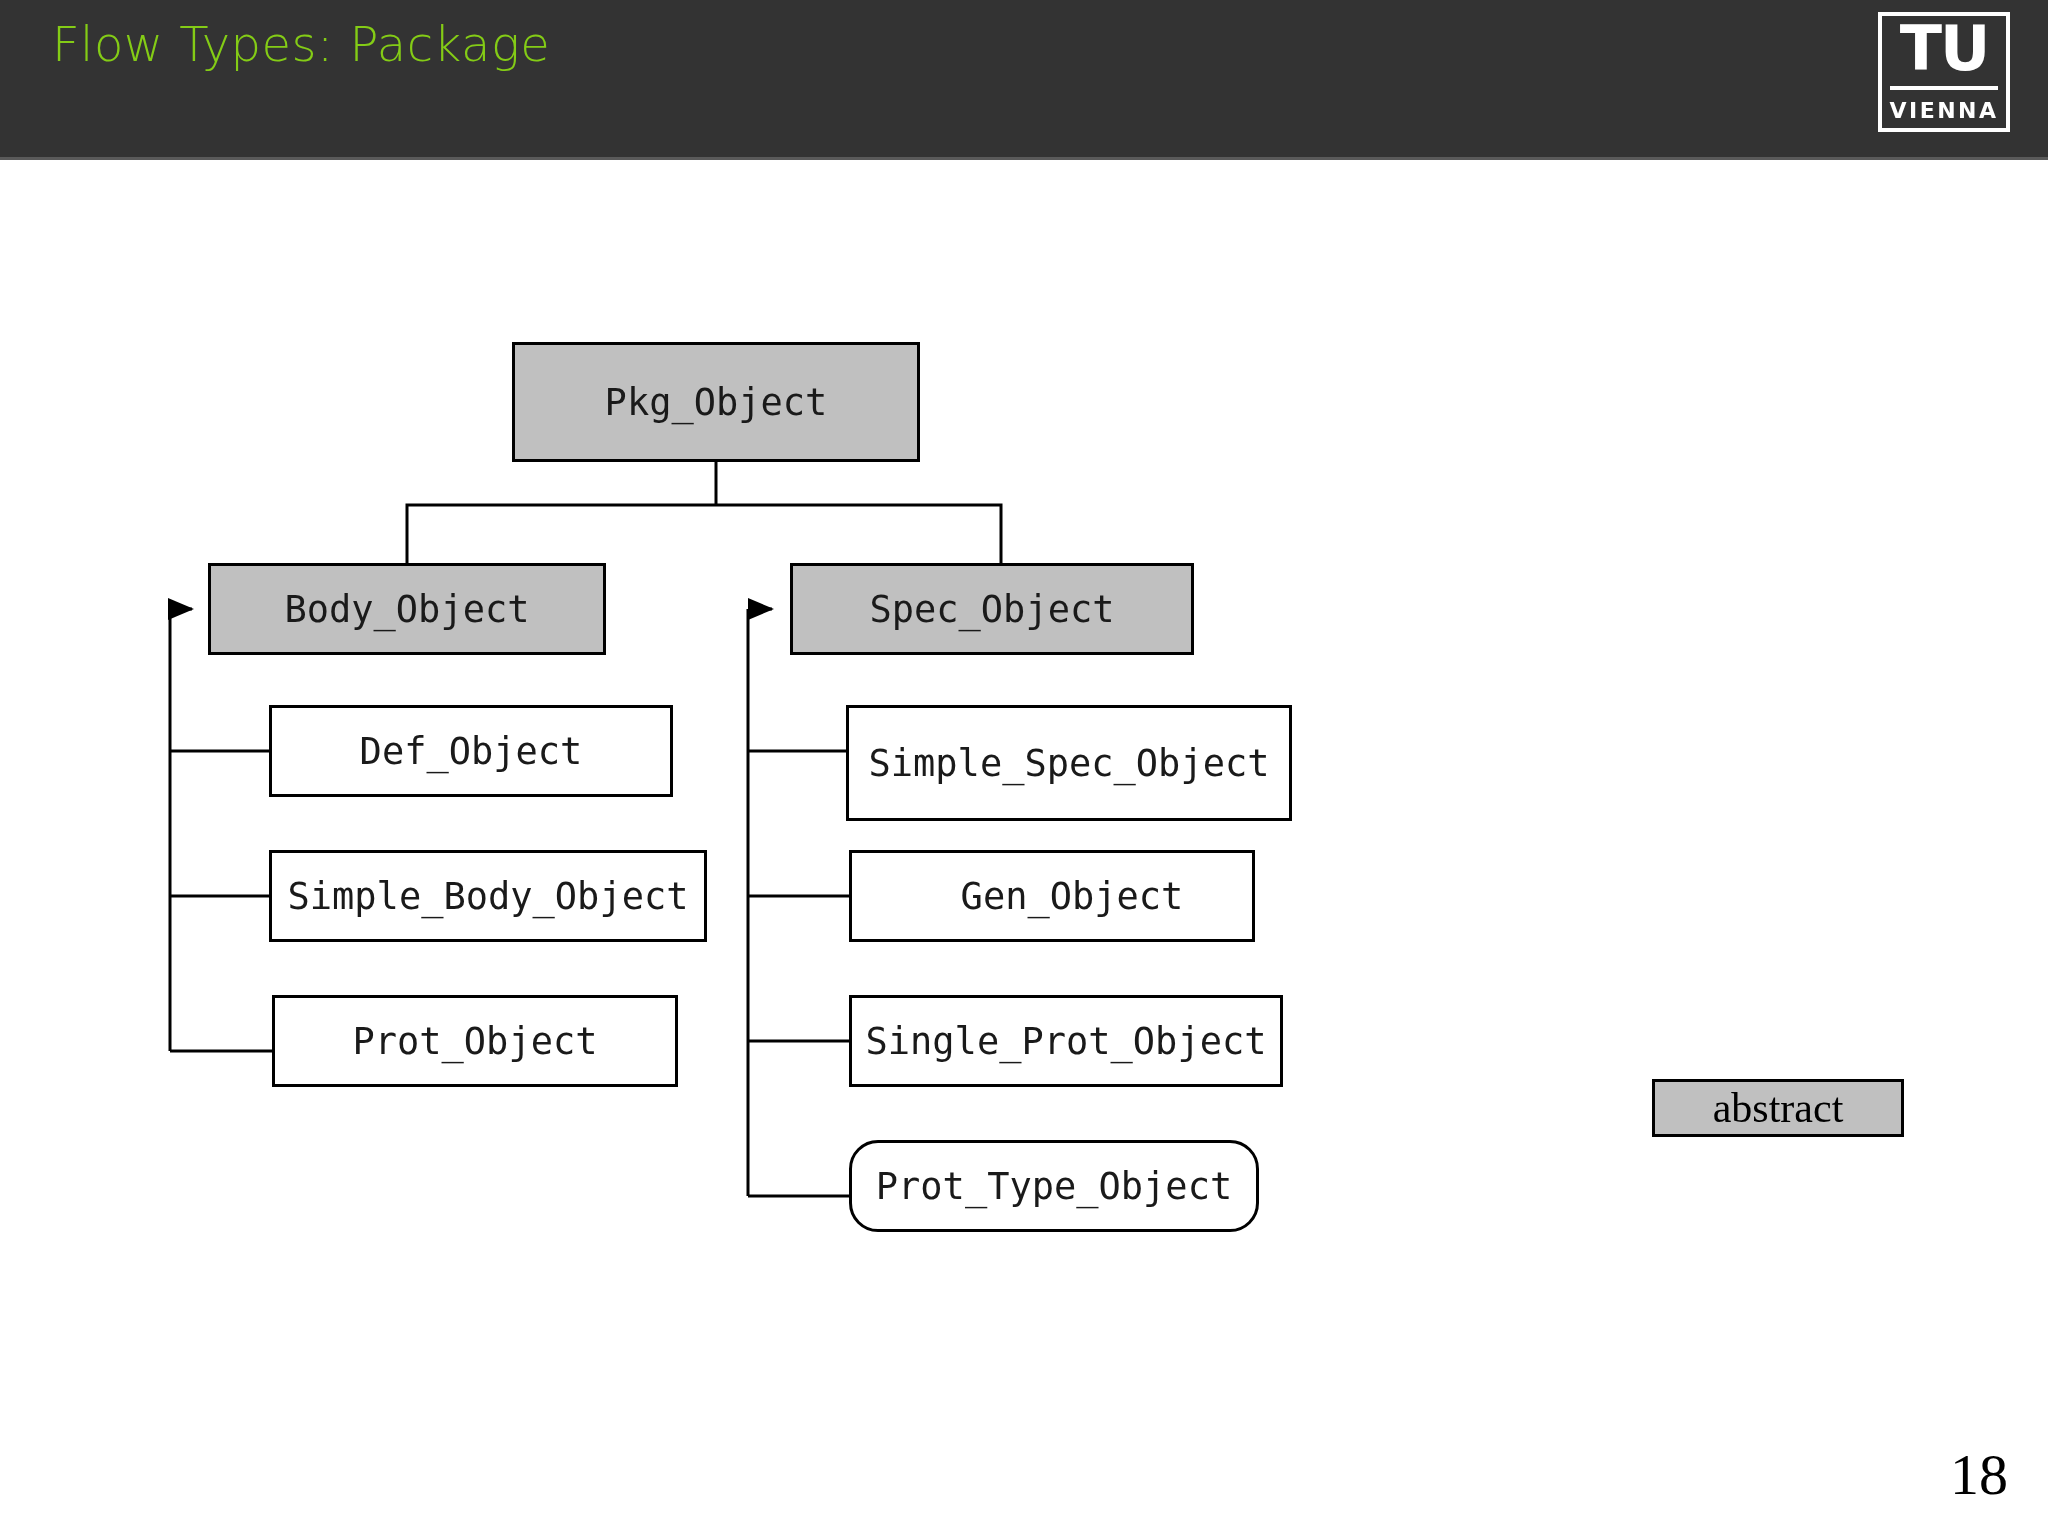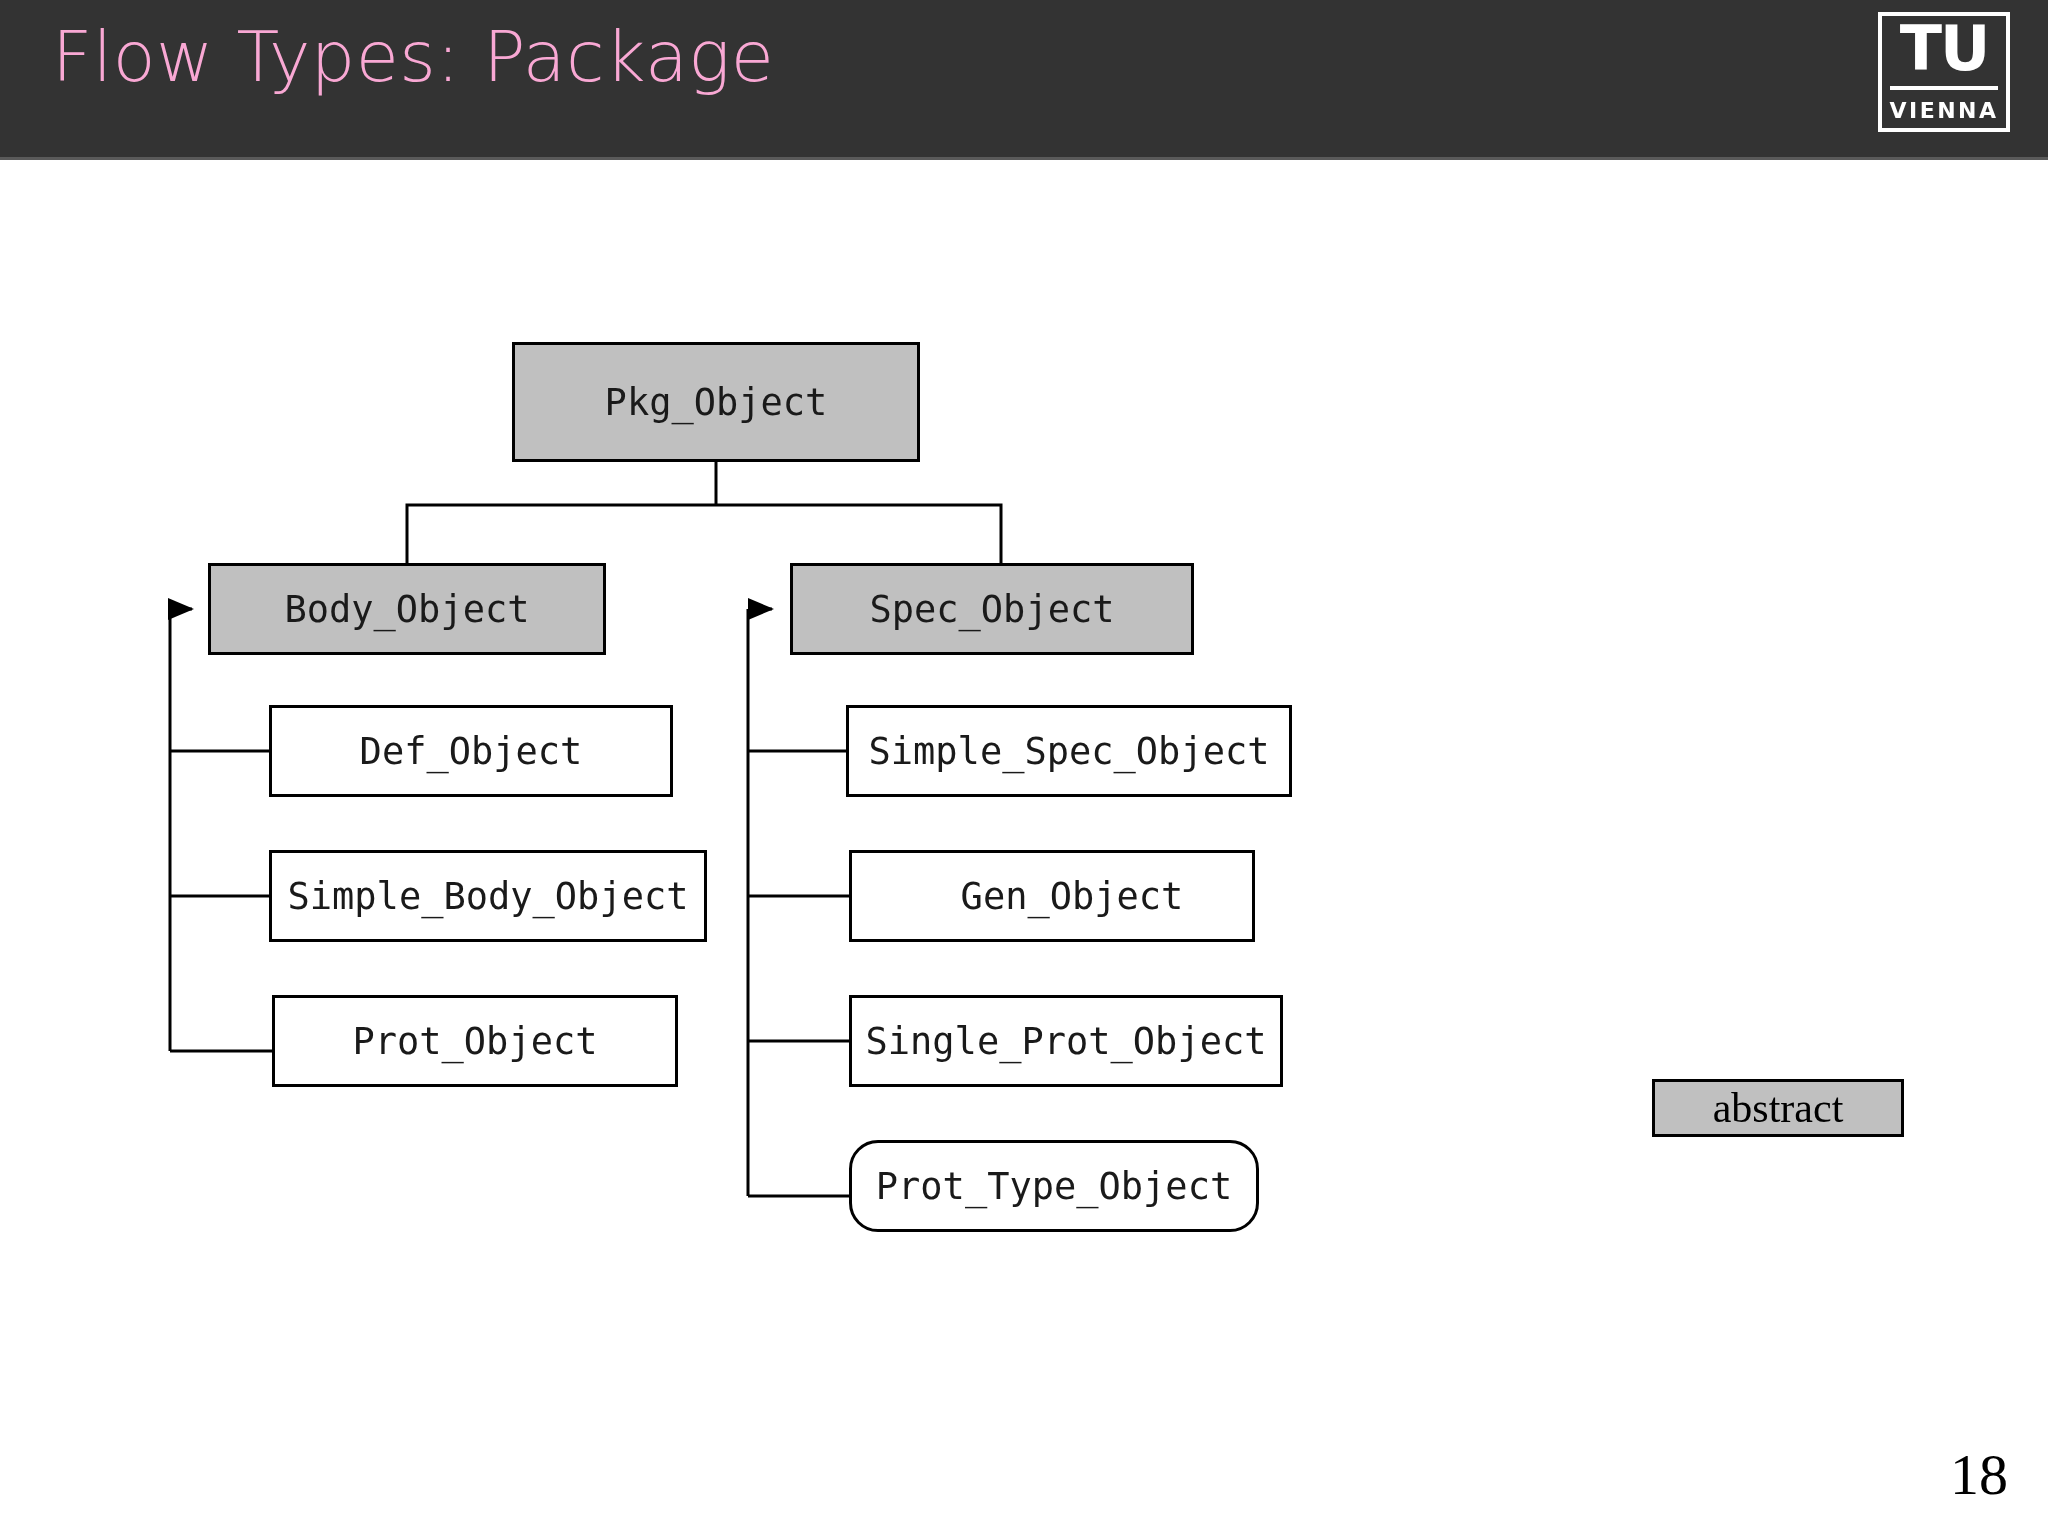--- a/index.html
+++ b/index.html
@@ -22,23 +22,23 @@
     width: 2048px;
     height: 160px;
     background: #333333;
     border-bottom: 3px solid #5a5a5a;
     box-sizing: border-box;
   }
   #slide-title {
     position: absolute;
     left: 52px;
     top: 16px;
-    font-size: 70px;
+    font-size: 48px;
     font-weight: 300;
-    color: #f9a8d4;
+    color: #84cc16;
     letter-spacing: 0.5px;
     white-space: nowrap;
     font-family: "DejaVu Sans", sans-serif;
     font-stretch: condensed;
   }
 
   
   #tu-logo {
     position: absolute;
     right: 38px;
@@ -179,21 +179,21 @@
     </g>
   </svg>
 
   <div id="nodes-layer">
       <div class="node abstract" style="left: 512px; top: 182px; width: 408px; height: 120px;">Pkg_Object</div>
       <div class="node abstract" style="left: 208px; top: 403px; width: 398px; height: 92px;">Body_Object</div>
       <div class="node abstract" style="left: 790px; top: 403px; width: 404px; height: 92px;">Spec_Object</div>
       <div class="node concrete" style="left: 269px; top: 545px; width: 404px; height: 92px;">Def_Object</div>
       <div class="node concrete" style="left: 269px; top: 690px; width: 438px; height: 92px;">Simple_Body_Object</div>
       <div class="node concrete" style="left: 272px; top: 835px; width: 406px; height: 92px;">Prot_Object</div>
-      <div class="node concrete" style="left: 846px; top: 545px; width: 446px; height: 92px;">Simple_Spec_Object</div>
+      <div class="node concrete" style="left: 846px; top: 545px; width: 446px; height: 116px;">Simple_Spec_Object</div>
       <div class="node concrete" style="left: 849px; top: 690px; width: 406px; height: 92px; padding-left: 40px;">Gen_Object</div>
       <div class="node concrete" style="left: 849px; top: 835px; width: 434px; height: 92px;">Single_Prot_Object</div>
       <div class="node concrete" style="left: 849px; top: 980px; width: 410px; height: 92px; border-radius: 29px;">Prot_Type_Object</div>
     </div>
 
   <div class="legend-box abstract" style="left:1652px; top:919px; width:252px; height:58px;">abstract</div>
 </div>
 
 <div id="page-number">18</div>
 

